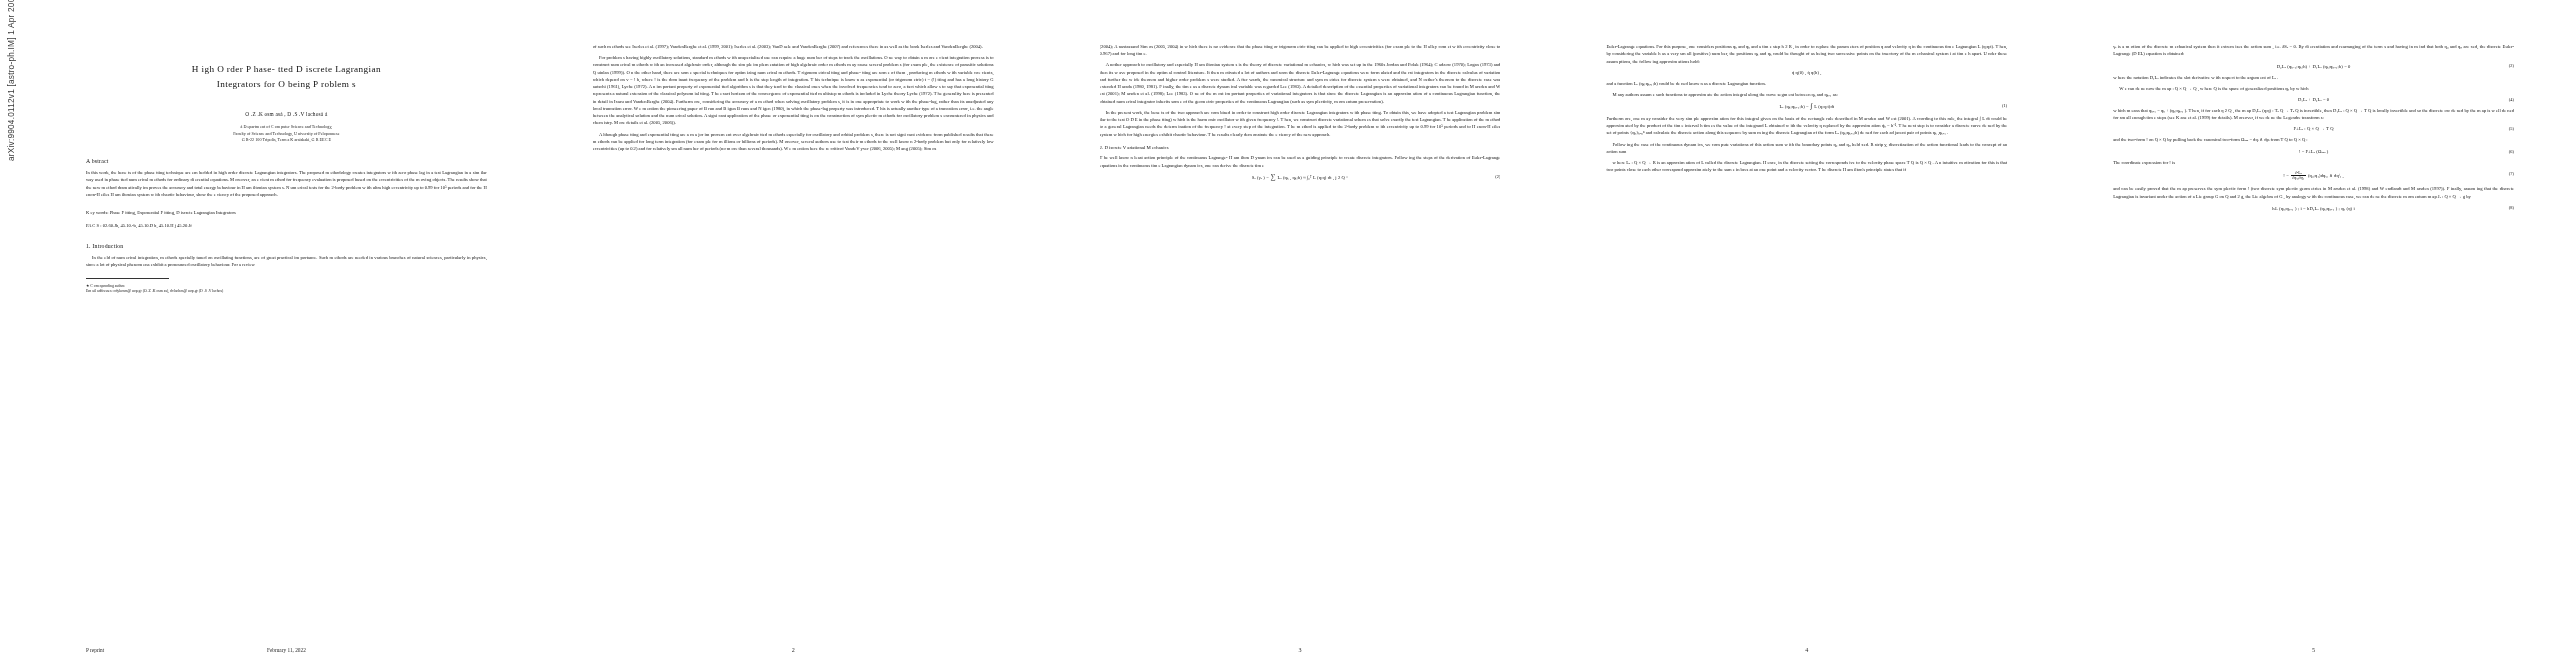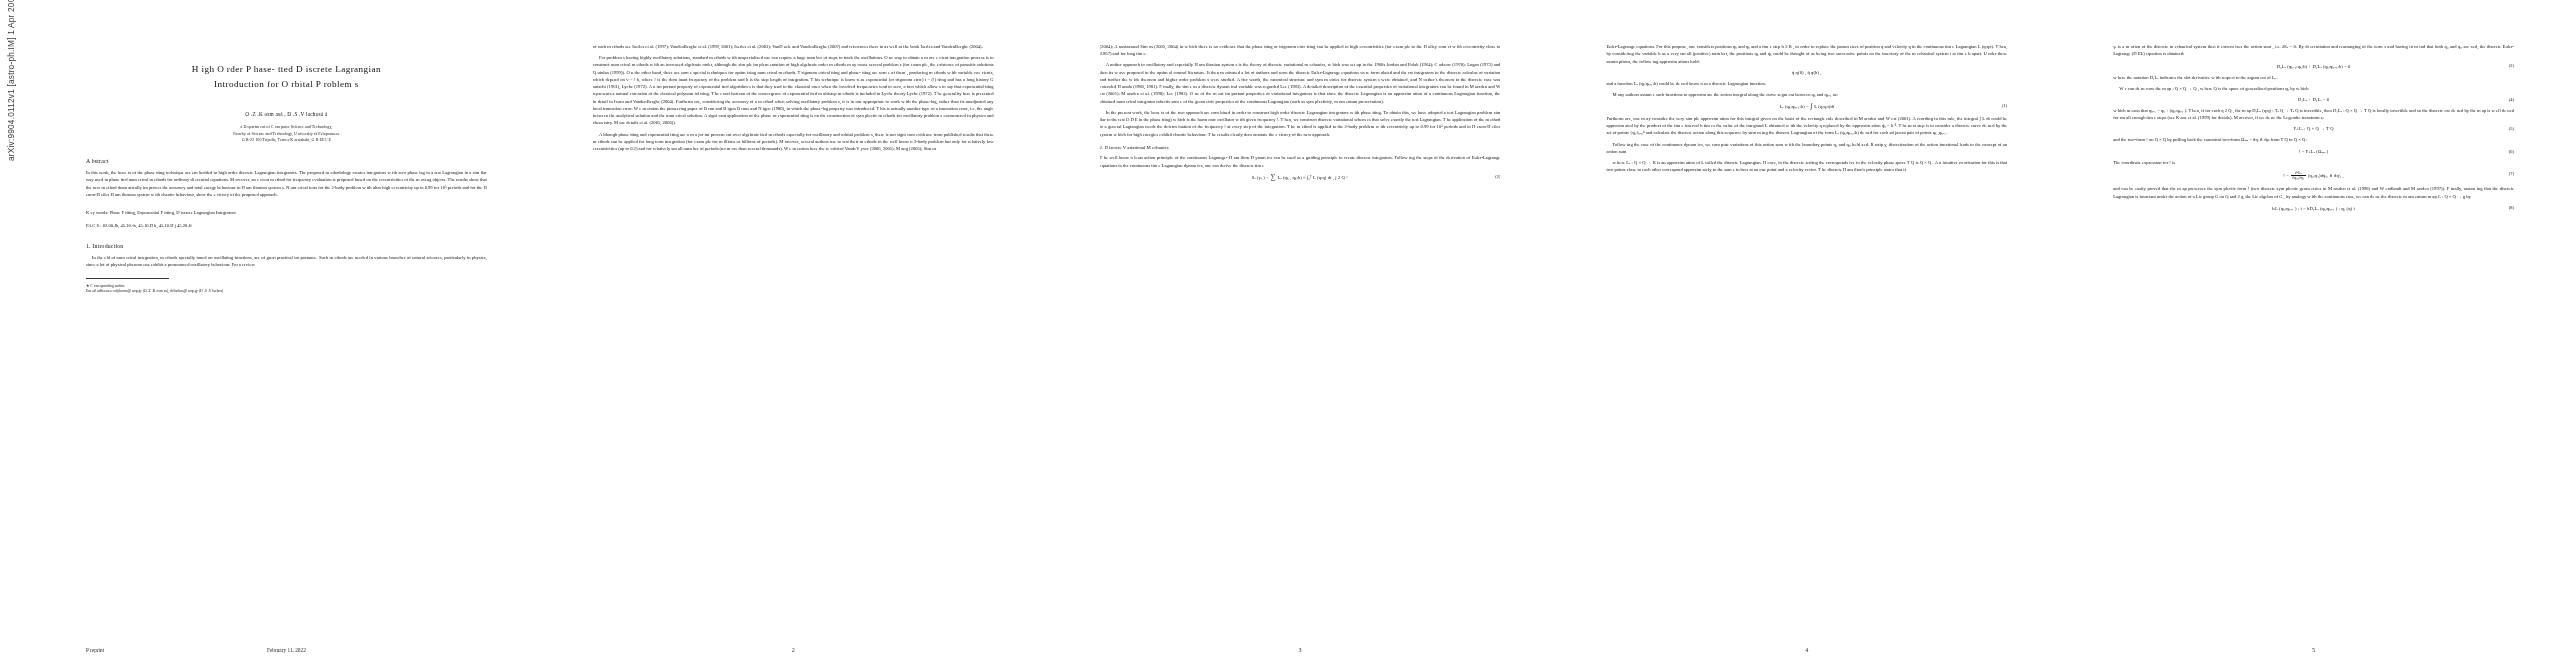--- a/index.html
+++ b/index.html
@@ -200,21 +200,21 @@
 
   <div class="arxiv-stamp">arXiv:9904.0112v1  [astro-ph.IM]  1 Apr 2009</div>
 
   <div class="pages">
 
     <div class="page">
       <div class="page-inner">
 
         <div class="title">
           <div>H igh O rder P hase- tted D iscrete Lagrangian</div>
-          <div>Introduction for O rbital P roblem s</div>
+          <div>Integrators for O being P roblem s</div>
         </div>
 
         <div class="authors">O .Z .K osm asá , D .S .V lachosá á</div>
 
         <div class="affil">
           <div>á D epartm ent of C om puter Science and Technology,</div>
           <div>Faculty of Science and Technology, U niversity of Peloponnese</div>
           <div>G R-22 100 Tripolis, Term a K araiskaki, G R EEC E</div>
         </div>
 

